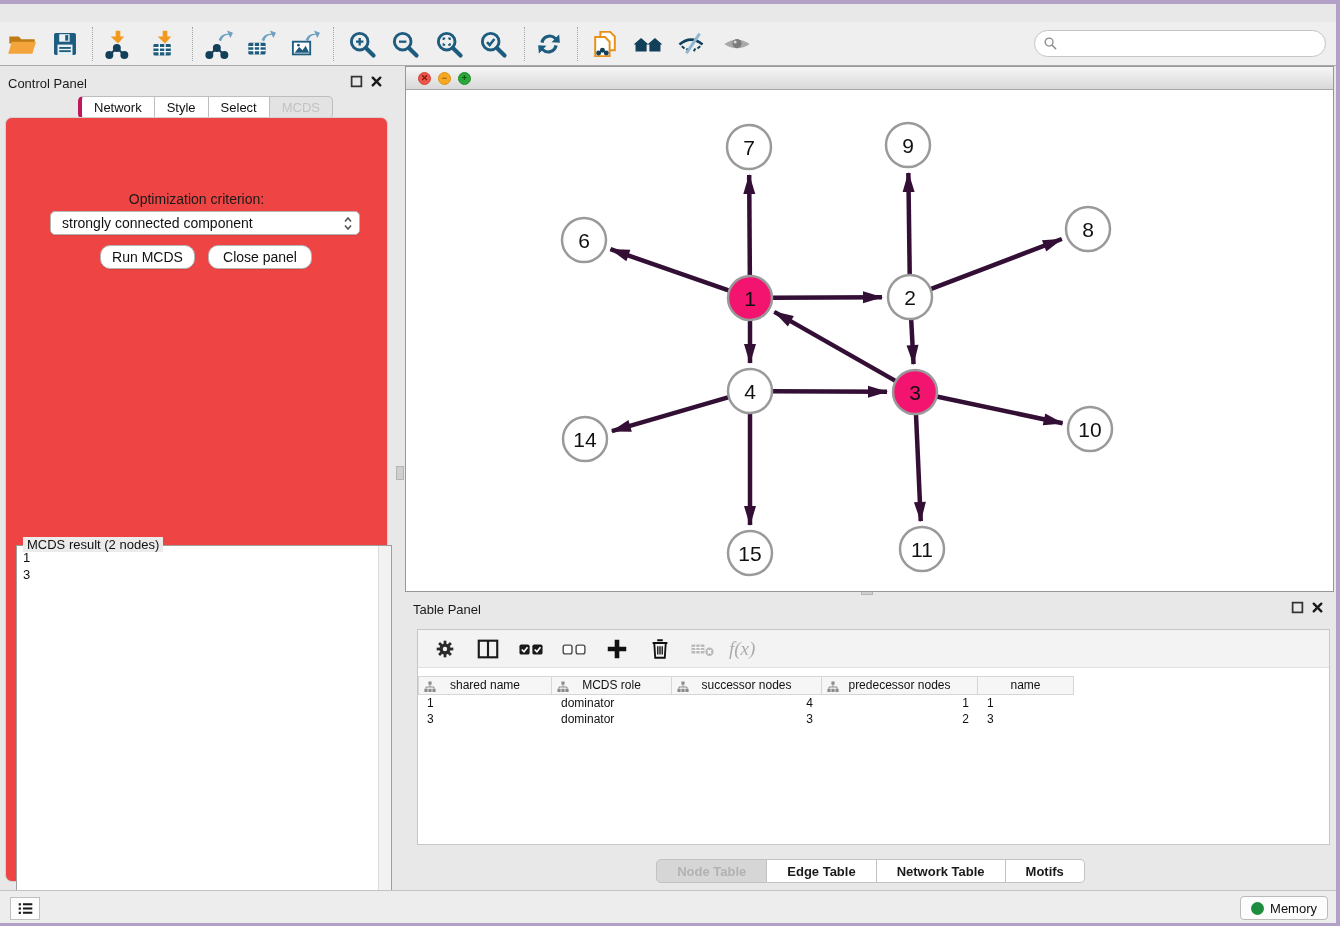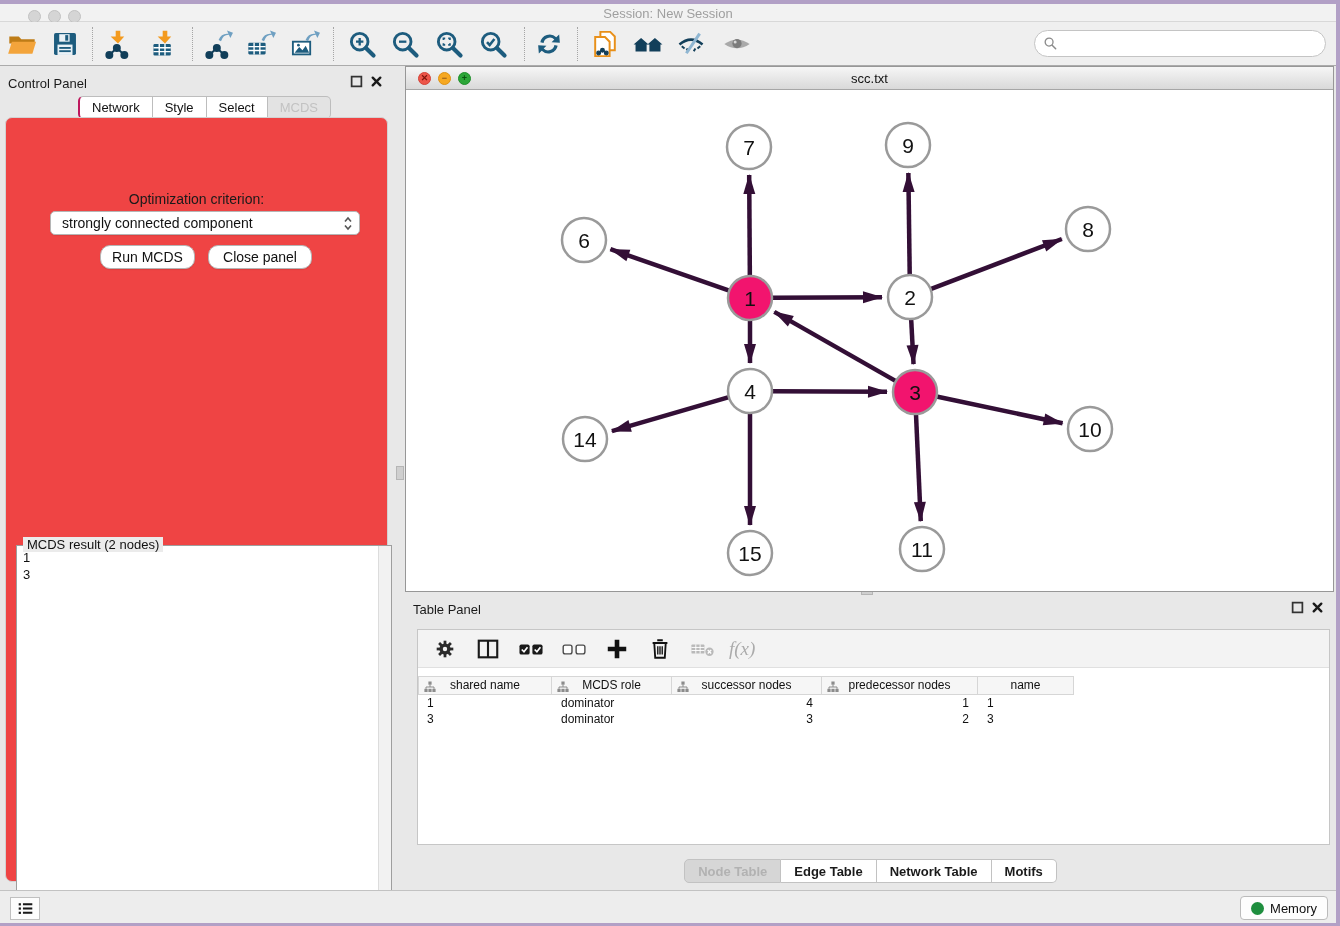--- a/index.html
+++ b/index.html
@@ -23,21 +23,21 @@
 
   
   #control-panel { position:absolute; left:0; top:62px; width:393px; height:824px; }
   .panel-title { font-size:13px; color:#1A1A1A; }
   #cp-header { position:absolute; left:8px; top:10px; }
   .win-btns { position:absolute; top:9px; display:flex; gap:7px; align-items:center; }
   #cp-btns { right:10px; }
   .win-btn svg { width:13px; height:13px; display:block; }
   #cp-tabs { position:absolute; left:78px; top:30px; height:23px; display:flex; }
   .seg-tab { font-size:13px; color:#111; background:#FFFFFF; border:1px solid #BDBDBD; border-left:none; padding:3px 12px 0; height:23px; }
-  .seg-tab:first-child { border-left:2px solid #be185d; border-radius:5px 0 0 5px; }
+  .seg-tab:first-child { border-left:4px solid #be185d; border-radius:5px 0 0 5px; }
   .seg-tab:last-child { border-radius:0 5px 5px 0; }
   .seg-tab.active { background:#E3E3E3; color:#C2C2C2; }
   #cp-body { position:absolute; left:5px; top:51px; width:383px; height:765px; background:#ef4444; border:1px solid #D2D2D2; border-radius:7px;padding-left:19px; }
   #opt-label { position:absolute; left:0; width:100%; top:73px; text-align:center; font-size:14px; color:#1A1A1A; }
   #opt-select { position:absolute; left:44px; top:93px; width:310px; height:24px; background:#FFFFFF; border:1px solid #B5B5B5; border-radius:5px; display:flex; align-items:center; padding:0 6px 0 11px; box-shadow:0 1px 1px rgba(0,0,0,.08); }
   #opt-select span { flex:1; font-size:14px; color:#111; }
   #opt-select svg { width:10px; height:17px; }
   .cp-btn { position:absolute; top:127px; height:24px; background:#FFFFFF; border:1px solid #B5B5B5; border-radius:10px; font-size:14px; color:#111; font-family:"Liberation Sans",sans-serif; box-shadow:0 1px 1px rgba(0,0,0,.08); }
   #run-btn { left:94px; width:95px; }
   #closepanel-btn { left:202px; width:104px; }
@@ -69,43 +69,37 @@
   .tp-tool svg { width:24px; height:24px; }
   .tp-tool .wide { width:30px; }
   #fx-label { font-family:"Liberation Serif",serif; font-style:italic; font-size:19px; color:#ABABAB; }
   #tp-headrow { position:absolute; left:0; top:46px; height:19px; display:flex; }
   .th { position:relative; background:#F6F6F6; border:1px solid #D6D6D6; border-left:none; font-size:12px; color:#111; text-align:center; line-height:17px; }
   .th:first-child { border-left:1px solid #D6D6D6; }
   .th svg { position:absolute; left:5px; top:3.5px; width:12px; height:12px; }
   .trow { position:absolute; left:0; height:16px; display:flex; }
   .td { font-size:12px; color:#111; line-height:16px; padding:0 9px; overflow:hidden; white-space:nowrap; }
   #tp-tabstrip { position:absolute; left:6px; top:265px; width:931px; height:26px; display:flex; justify-content:center; }
-  .bot-tab { font-size:13px; font-weight:700; color:#1A1A1A; background:#FFFFFF; border:1px solid #C2C2C2; border-left:none; padding:4px 13px 0; height:24px; }
+  .bot-tab { font-size:13px; font-weight:700; color:#1A1A1A; background:#FFFFFF; border:1px solid #C2C2C2; border-left:none; padding:4px 20px 0; height:24px; }
   .bot-tab:first-child { border-left:1px solid #C2C2C2; border-radius:5px 0 0 5px; }
   .bot-tab:last-child { border-radius:0 5px 5px 0; }
   .bot-tab.active { background:#D6D6D6; color:#B2B2B2; }
 
   
   #statusbar { position:absolute; left:0; top:886px; width:100%; height:33px; background:#EDEDED; border-top:1px solid #C2C2C2; }
   #status-list-btn { position:absolute; left:10px; top:6px; width:30px; height:23px; background:#FDFDFD; border:1px solid #C0C0C0; display:flex; align-items:center; justify-content:center; }
   #status-list-btn svg { width:17px; height:17px; }
   #memory-btn { position:absolute; right:8px; top:5px; height:24px; background:#FDFDFD; border:1px solid #BBBBBB; border-radius:4px; display:flex; align-items:center; gap:6px; padding:0 10px; font-size:13px; color:#111; }
   #memory-dot { width:13px; height:13px; border-radius:50%; background:#1E8E3E; }
 </style>
 </head>
 <body>
 
 <div id="app">
 
-  <div id="titlebar">
-    <span class="mac-dot" style="left:28px"></span>
-    <span class="mac-dot" style="left:48px"></span>
-    <span class="mac-dot" style="left:68px"></span>
-    <div id="app-title">Session: New Session</div>
-  </div>
 
   <div id="toolbar">
     <div id="toolbar-icons">
         <button class="tbtn" style="left: 5px;">
           <svg viewBox="0 0 26 26">
             <path d="M2 6.5 h8.2 l2.2 2.3 H24 V12.5 H2 Z" fill="#BE7C17"></path>
             <path d="M1 21.5 L4.2 11 h21 l-3.2 10.5 Z" fill="#F3A43B"></path>
           </svg>
         </button>
         <button class="tbtn" style="left: 48px;">
@@ -292,21 +286,20 @@
   </div>
 
   <div class="grip" style="left:396px; top:462px; width:8px; height:14px;"></div>
   <div class="grip" style="left:861px; top:584px; width:12px; height:7px;"></div>
 
   <div id="net-window">
     <div id="net-titlebar">
       <span class="tl" id="tl-close">✕</span>
       <span class="tl" id="tl-min">−</span>
       <span class="tl" id="tl-zoom">+</span>
-      <div id="net-title">scc.txt</div>
     </div>
     <svg id="net-canvas" viewBox="0 0 927 501">
         <defs>
           <marker id="arrow" viewBox="0 0 24 16" markerWidth="24" markerHeight="16" refX="21" refY="8" orient="auto" markerUnits="userSpaceOnUse">
             <path d="M2,2 L22,8 L2,14 Z" fill="#330F36"></path>
           </marker>
         </defs>
         <line x1="343.85430783059013" y1="186.00048241911261" x2="343.1854263974307" y2="84.99938601203849" stroke="#330F36" stroke-width="4.5" marker-end="url(#arrow)"></line>
         <line x1="323.23121807335133" y1="200.7434376400866" x2="204.43299517937103" y2="159.23562482170794" stroke="#330F36" stroke-width="4.5" marker-end="url(#arrow)"></line>
         <line x1="365.9995703250881" y1="207.8625026854682" x2="476.0005468589788" y2="207.17499658213137" stroke="#330F36" stroke-width="4.5" marker-end="url(#arrow)"></line>

